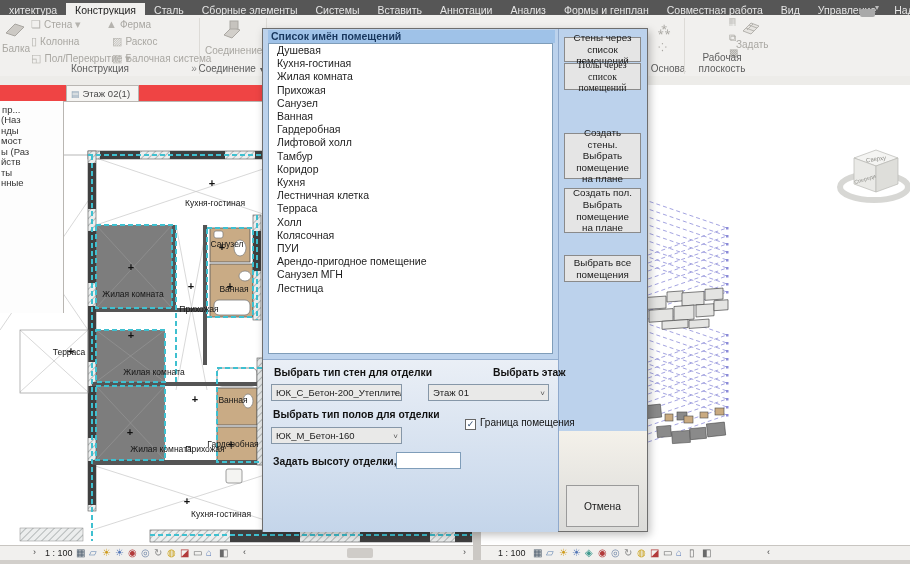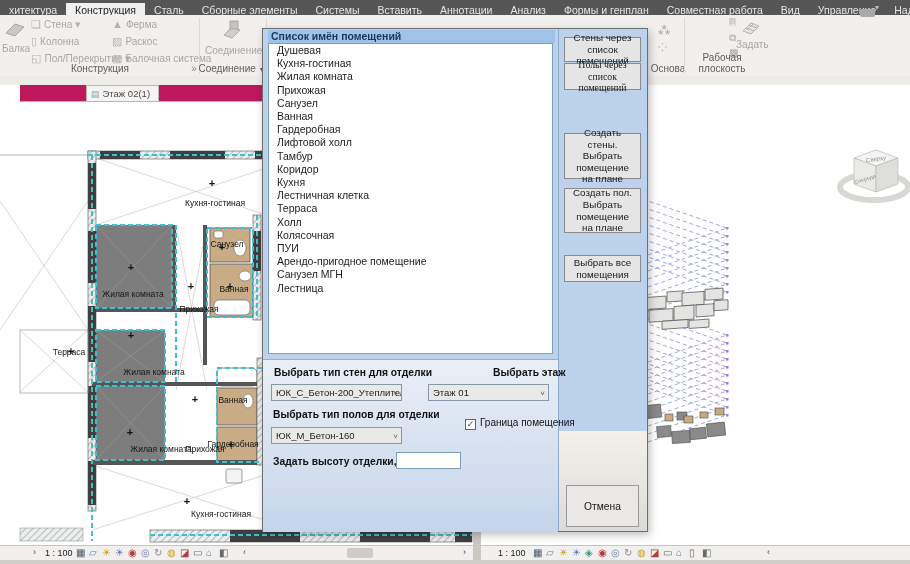--- a/index.html
+++ b/index.html
@@ -21,21 +21,21 @@
   .gsep{position:absolute;top:3px;bottom:2px;width:1px;background:#dddbd7;}
   .dis{color:#a9a7a2;}
   .ric{color:#b5b3ae;font-size:11px;}
   .smallrow{position:absolute;font-size:10px;color:#a9a7a2;white-space:nowrap;}
   .bigbtn{position:absolute;text-align:center;font-size:10px;color:#a9a7a2;}
 
   
   #plan-pane{left:0;top:85px;width:473px;height:475px;background:#fff;overflow:hidden;}
   #pane-div{left:473px;top:85px;width:8px;height:475px;background:#cbc8c4;}
   #iso-pane{left:481px;top:85px;width:429px;height:475px;background:#fff;overflow:hidden;}
-  #viewtabs{position:absolute;left:0;top:0;width:473px;height:16px;background:#be185d;border-bottom:1px solid #b9b6b2;margin-left:20px;}
+  #viewtabs{position:absolute;left:0;top:0;width:473px;height:16px;background:#ef4444;border-bottom:1px solid #b9b6b2;}
   #viewtab{position:absolute;left:66px;top:0;height:15px;background:#f5f4f2;border:1px solid #b9b6b2;border-bottom:none;
            padding:0 8px 0 4px;font-size:9.5px;line-height:15px;color:#4a4a4a;}
   #viewtab .ticon{color:#8aa0b4;font-size:9px;margin-right:3px;}
   .plan-label{position:absolute;transform:translate(-50%,-50%);font-size:8.5px;color:#151515;white-space:nowrap;}
   .plan-cross{position:absolute;transform:translate(-50%,-55%);font-size:11px;font-weight:bold;color:#111;}
 
   
   #browser{left:0;top:101px;width:63px;height:212px;background:#fdfdfd;border-right:1px solid #b9b6b2;overflow:hidden;}
   #browser .hdr{font-size:9.5px;color:#333;padding:3px 0 0 2px;}
   .browser-item{font-size:9.5px;color:#333;padding:1px 0 1px 1px;line-height:8.5px;}
@@ -90,21 +90,21 @@
 
     <div class="bigbtn" style="left:2px;top:2px;width:26px;">
       <svg width="24" height="24">
           <path d="M3 16 L12 7 L21 10 L12 19 Z" fill="#ccc9c4" stroke="#a8a5a0"></path>
         </svg>
       <div>Балка</div>
     </div>
     <div class="smallrow" style="left:31px;top:3px;"><span class="ric">❏ </span><span>Стена</span> <span class="ric">▾</span></div>
     <div class="smallrow" style="left:31px;top:20px;"><span class="ric">▯ </span><span>Колонна</span></div>
     <div class="smallrow" style="left:31px;top:37px;"><span class="ric">◱ </span><span>Пол/Перекрытие</span> <span class="ric">▾</span></div>
-    <div class="smallrow" style="left:112px;top:3px;"><span class="ric">▲ </span><span>Ферма</span></div>
+    <div class="smallrow" style="left:106px;top:3px;"><span class="ric">▲ </span><span>Ферма</span></div>
     <div class="smallrow" style="left:112px;top:20px;"><span class="ric">▨ </span><span>Раскос</span></div>
     <div class="smallrow" style="left:112px;top:37px;"><span class="ric">▥ </span><span>Балочная система</span></div>
     <div class="grp-label" style="left:30px;width:140px;"><span>Конструкция</span></div>
     <div class="grp-label" style="left:188px;width:12px;color:#888;">»</div>
     <div class="gsep" style="left:199px;"></div>
 
     <div class="bigbtn" style="left:205px;top:2px;width:54px;">
       <svg width="26" height="26">
           <path d="M5 18 L13 10 L21 13 L13 21 Z" fill="#d2cfca" stroke="#aaa7a2"></path>
           <rect x="11" y="4" width="8" height="8" fill="#c6c3be" stroke="#aaa7a2"></rect>
@@ -253,20 +253,32 @@
         <span class="plan-cross" style="left: 195px; top: 315px;">+</span>
         <span class="plan-cross" style="left: 130px; top: 348px;">+</span>
         <span class="plan-cross" style="left: 231px; top: 360px;">+</span>
         <span class="plan-cross" style="left: 187px; top: 417px;">+</span>
       </div>
     <div id="viewtabs">
       <div id="viewtab"><span class="ticon">▤</span><span>Этаж 02(1)</span></div>
     </div>
   </div>
 
+  <div id="browser" class="abs">
+    <div class="hdr">пр...</div>
+    <div id="browser-items">
+        <div class="browser-item">(Наз</div>
+        <div class="browser-item">нды</div>
+        <div class="browser-item">мост</div>
+        <div class="browser-item">ы (Раз</div>
+        <div class="browser-item">йств</div>
+        <div class="browser-item">ты</div>
+        <div class="browser-item">нные</div>
+      </div>
+  </div>
 
   <div id="pane-div" class="abs"></div>
 
   <div id="iso-pane" class="abs">
     <svg id="iso-svg" width="429" height="475" viewBox="0 0 429 475">
       <g id="chevrons" stroke="#8b8bd8" stroke-width="0.8" fill="none" stroke-dasharray="4 3">
           <polyline points="129,103 246,143 129,183"></polyline>
           <rect x="245" y="142" width="2.5" height="2.5" fill="#8b8bd8" stroke="none"></rect>
           <polyline points="129,111 246,151 129,191"></polyline>
           <rect x="245" y="150" width="2.5" height="2.5" fill="#8b8bd8" stroke="none"></rect>

